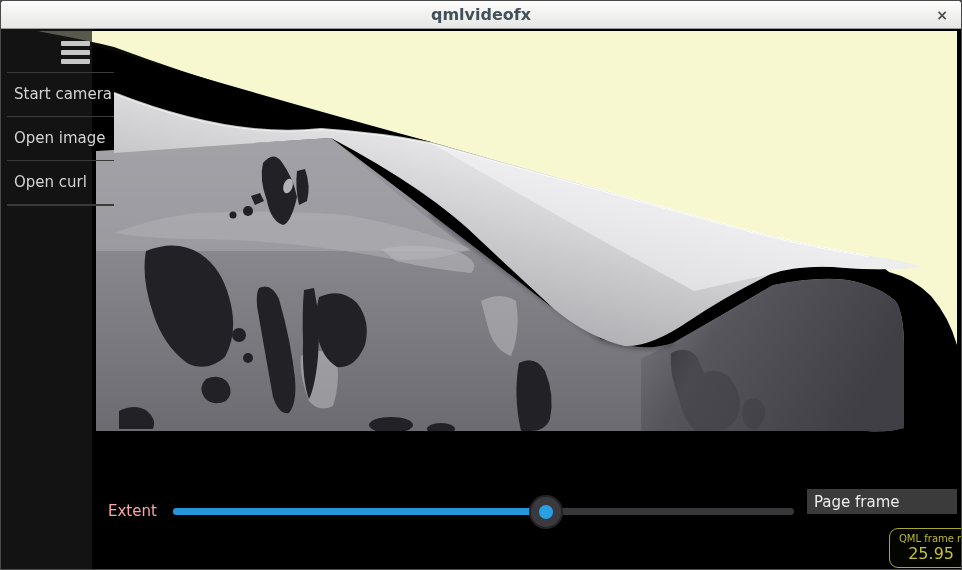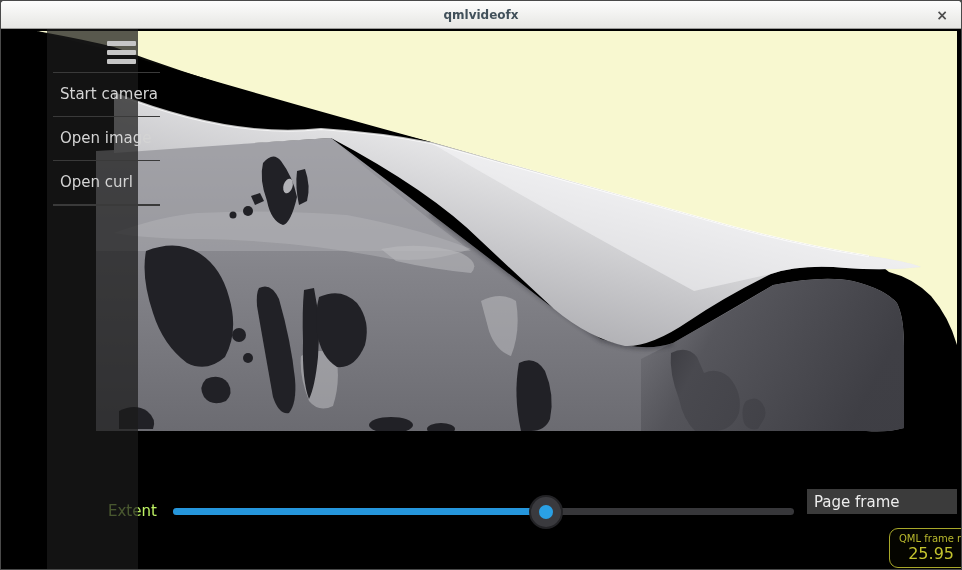--- a/index.html
+++ b/index.html
@@ -15,39 +15,39 @@
   
   .titlebar {
     position:relative; height:28px;
     background:linear-gradient(#fdfdfd,#efefed 60%,#e6e6e4);
     border-bottom:1px solid #9c9c9a;
     border-radius:2px 2px 0 0;
   }
   .titlebar-title {
     position:absolute; left:0; right:0; top:0; height:28px;
     text-align:center; line-height:28px;
-    font-size:12px; font-weight:bold; color:#41505a;
+    font-size:16px; font-weight:bold; color:#41505a;
   }
   .close-btn {
     position:absolute; right:8px; top:0; width:22px; height:28px;
     text-align:center; line-height:28px;
     font-size:14px; font-weight:bold; color:#4d4d4d; cursor:default;
   }
 
   
   .content {
     position:absolute; left:0; top:28px; width:960px; height:540px;
     background:#000; overflow:hidden;
   }
   .scene { position:absolute; left:0; top:0; }
 
   
   .extent-label {
     position:absolute; left:107px; top:473px;
-    font-size:15px; color:#bef264; z-index:3;
+    font-size:15px; color:#fca5a5; z-index:3;
   }
   .slider { position:absolute; left:172px; top:462px; width:621px; height:40px; z-index:3; }
   .slider-track {
     position:absolute; left:0; top:17px; width:621px; height:7px;
     background:#37373a; border-radius:3.5px;
   }
   .slider-fill {
     position:absolute; left:0; top:17px; height:7px;
     background:#2596dc; border-radius:3.5px;
   }
@@ -71,21 +71,21 @@
     position:absolute; left:888px; top:499px; width:90px; height:40px;
     border:1.5px solid #a8a82a; border-radius:9px; background:#050500;
     z-index:3; padding:4px 6px 0 9px;
   }
   .fps-label { font-size:10px; color:#b8b82c; white-space:nowrap; }
   .fps-value { font-size:16px; color:#c4c42e; text-align:right; margin-top:0px; padding-right:18px; }
 
   
   .sidebar {
     position:absolute; left:0; top:0; width:91px; height:540px;
-    background:rgba(26,26,26,0.72); z-index:4;margin-left:46px;
+    background:rgba(26,26,26,0.72); z-index:4;
   }
   .hamburger { position:absolute; right:1px; top:12px; width:30px; height:25px; cursor:default; }
   .hamburger span {
     display:block; width:29px; height:5px; margin-bottom:4px;
     background:#c6c6c6; border-radius:1px;
   }
   .menu { position:absolute; left:0; top:43px; width:113px; }
   .menu-divider { height:1px; background:#3a3a3a; margin-left:6px; }
   .menu-item {
     height:43px; line-height:43px; padding-left:13px;

